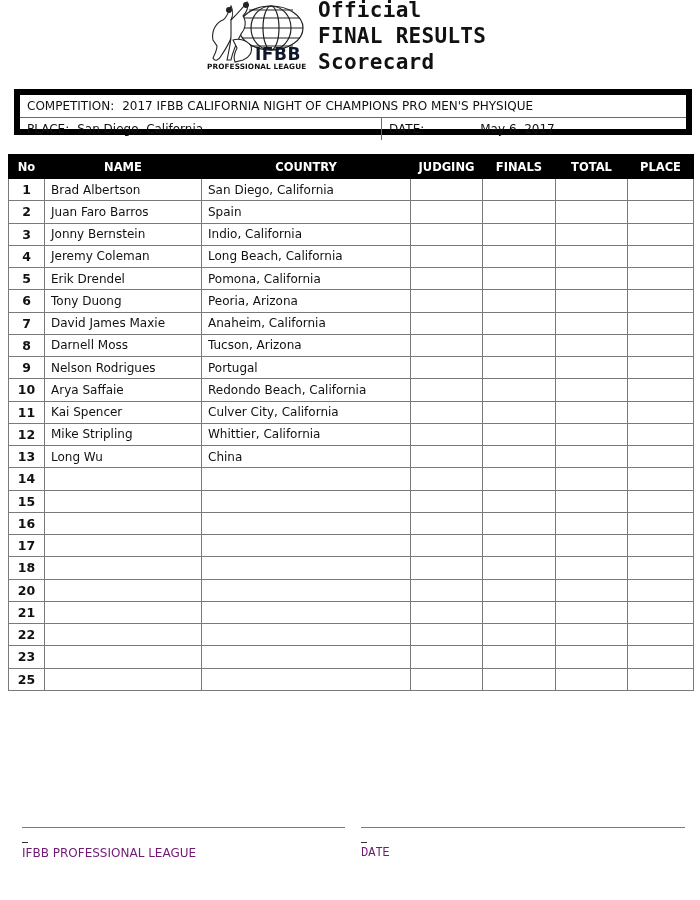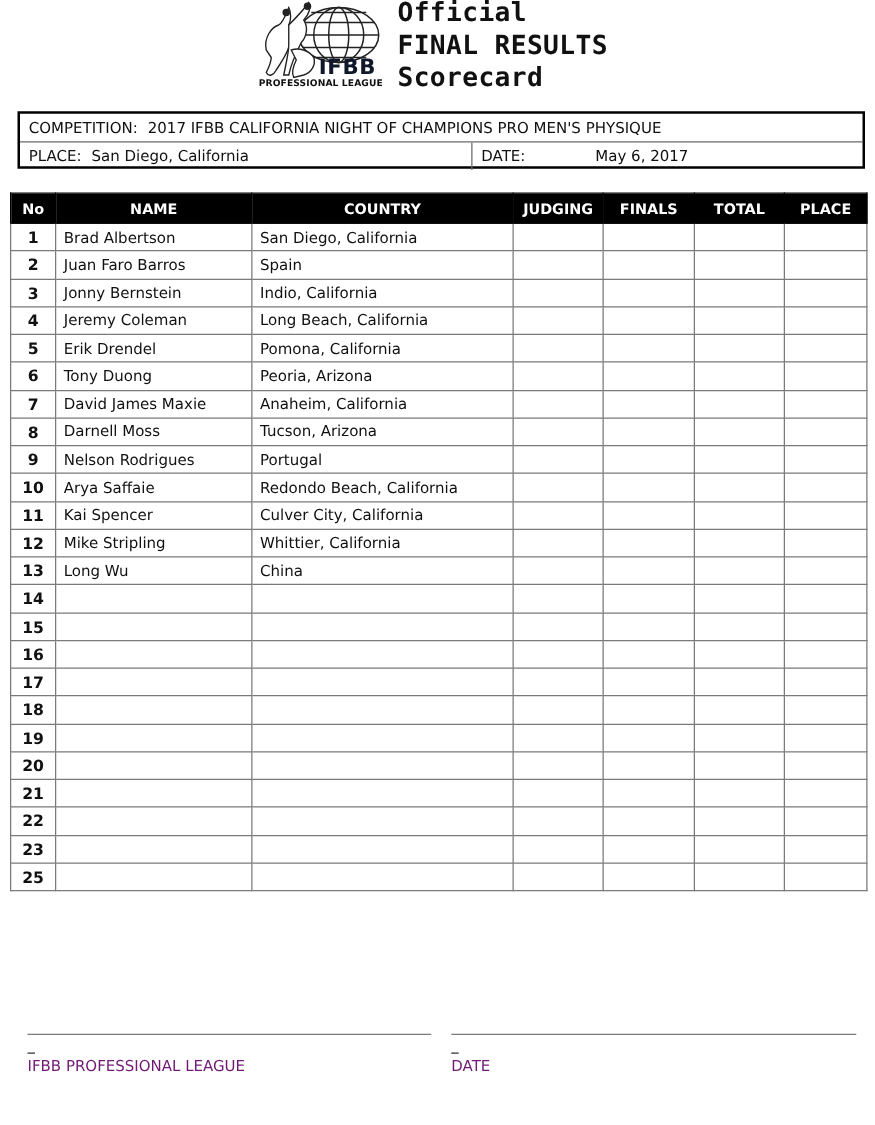--- a/index.html
+++ b/index.html
@@ -20,21 +20,21 @@
   }
   .title-block {
     position: absolute; left: 318px; top: -3px; line-height: 26px;
     font-family: "DejaVu Sans Mono", monospace; font-weight: bold; font-size: 21px; color: #111;
     letter-spacing: 0.3px;
   }
   .title-line { display: block; white-space: nowrap; }
 
   .info-box {
     position: absolute; left: 14px; top: 89px; width: 678px; height: 46px;
-    border: 2px solid #000000; box-sizing: border-box;
+    border: 6px solid #000000; box-sizing: border-box;
     font-size: 12px; color: #111;
   }
   .info-row1 { position: absolute; left: 0; top: 0; width: 100%; height: 23px; border-bottom: 1px solid #6a6a6a; box-sizing: border-box; }
   .info-row2 { position: absolute; left: 0; top: 23px; width: 100%; height: 22px; }
   .info-cell { position: absolute; top: 0; height: 100%; display: flex; align-items: center; padding-left: 7px; box-sizing: border-box; white-space: nowrap; }
   .info-divider { position: absolute; left: 361px; top: 0; width: 1px; height: 100%; background: #6a6a6a; }
   .gap { display: inline-block; width: 8px; }
 
   .results-table {
     position: absolute; left: 8px; top: 154px; border-collapse: collapse;
@@ -291,29 +291,20 @@
       <tr>
         <td class="no">18</td>
         <td class="txt"></td>
         <td class="txt"></td>
         <td></td>
         <td></td>
         <td></td>
         <td></td>
       </tr>
       <tr>
-        <td class="no">19</td>
-        <td class="txt"></td>
-        <td class="txt"></td>
-        <td></td>
-        <td></td>
-        <td></td>
-        <td></td>
-      </tr>
-      <tr>
         <td class="no">20</td>
         <td class="txt"></td>
         <td class="txt"></td>
         <td></td>
         <td></td>
         <td></td>
         <td></td>
       </tr>
       <tr>
         <td class="no">21</td>
@@ -352,13 +343,13 @@
         <td></td>
       </tr>
     </tbody>
 </table>
 
 <div class="sig-line" style="left:22px; width:323px;"></div>
 <div class="sig-line" style="left:361px; width:324px;"></div>
 <div class="sig-tick" style="left:22px;"></div>
 <div class="sig-tick" style="left:361px;"></div>
 <div class="sig-label" style="left:22px;">IFBB PROFESSIONAL LEAGUE</div>
-<div class="sig-label" style="left:361px;">DATE</div>
+<div class="sig-label" style="left:361px;font-family:Liberation Mono, monospace;">DATE</div>
 
 </body></html>

